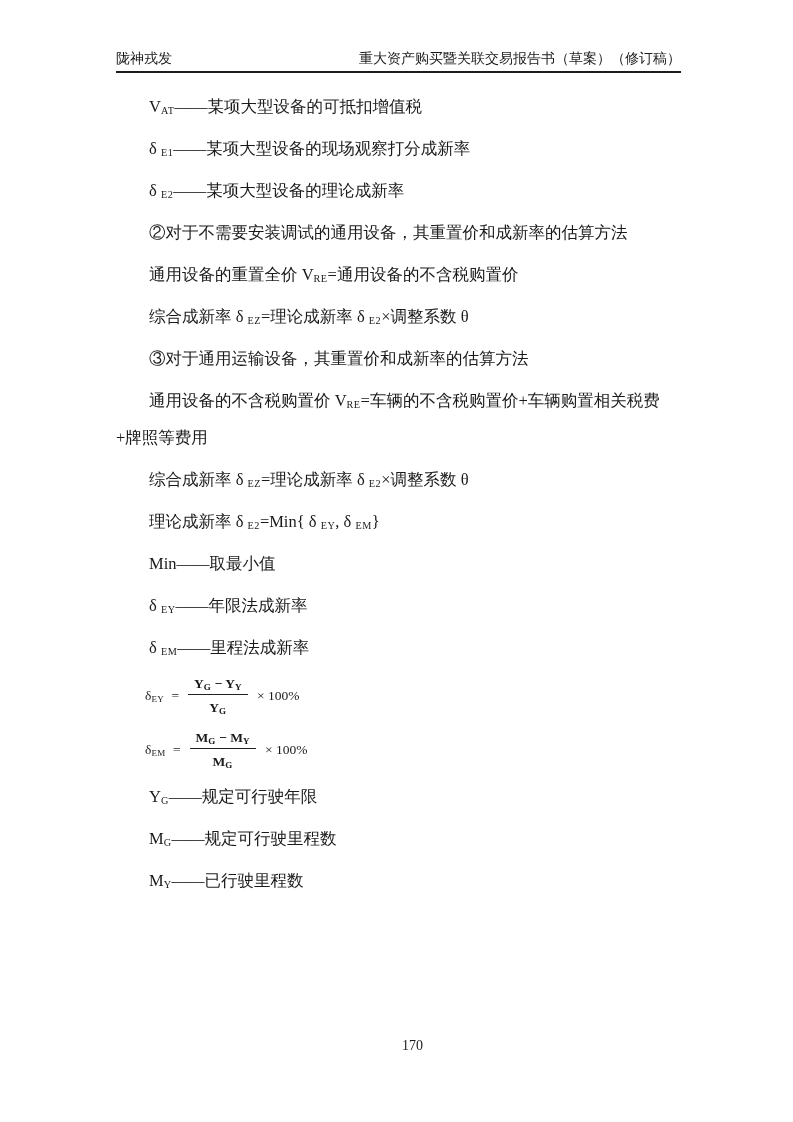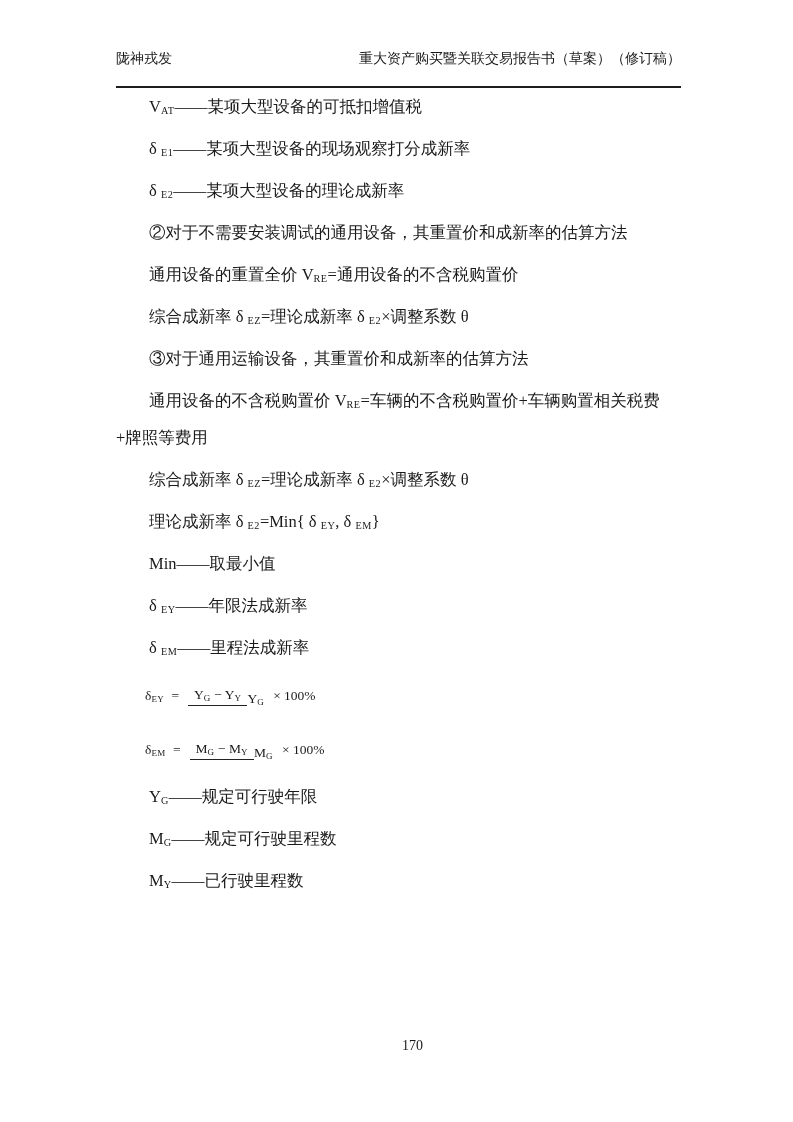--- a/index.html
+++ b/index.html
@@ -19,21 +19,21 @@
   
   .header {
     position: absolute;
     top: 50px;
     left: 116px;
     right: 112px;
     display: flex;
     justify-content: space-between;
     align-items: flex-end;
     font-size: 14px;
-    padding-bottom: 18px;
+    padding-bottom: 3px;
     border-bottom: 2px solid #1c1c1c;
     white-space: nowrap;
   }
   
   .content {
     position: absolute;
     top: 88px;
     left: 116px;
     width: 565px;
     font-size: 16.5px;
@@ -61,23 +61,24 @@
   }
   .formula sub {
     font-size: 9px;
     vertical-align: -2px;
   }
   .f-eq {
     margin: 0 5px 0 7px;
   }
   .f-frac {
     display: inline-flex;
-    flex-direction: row;
+    flex-direction: column;
     align-items: center;
     margin: 0 4px;
+    font-weight: bold;
   }
   .f-num {
     border-bottom: 1px solid #222222;
     padding: 0 6px 2px 6px;
   }
   .f-den {
     padding-top: 5px;
   }
   .f-tail {
     margin-left: 5px;

